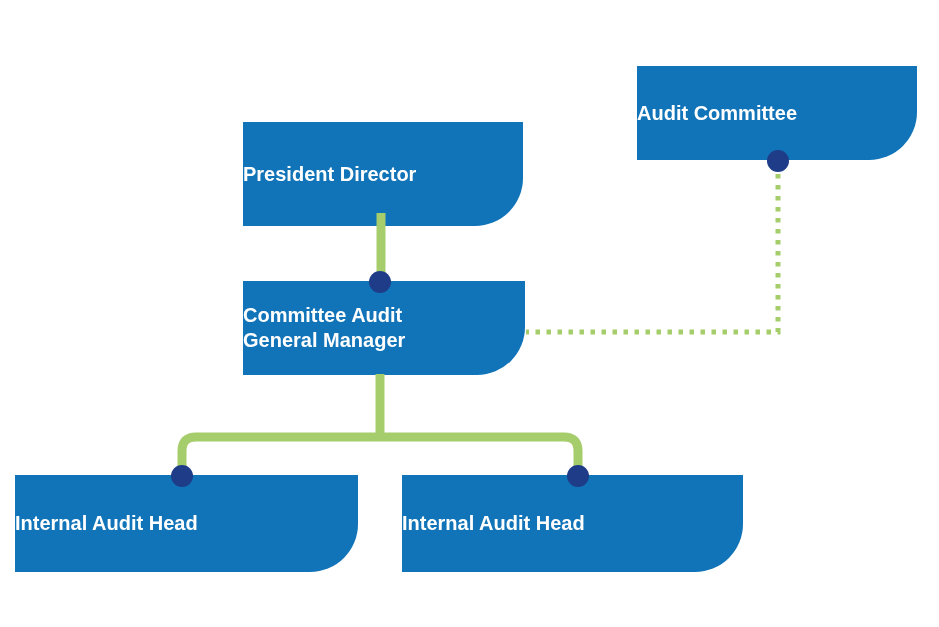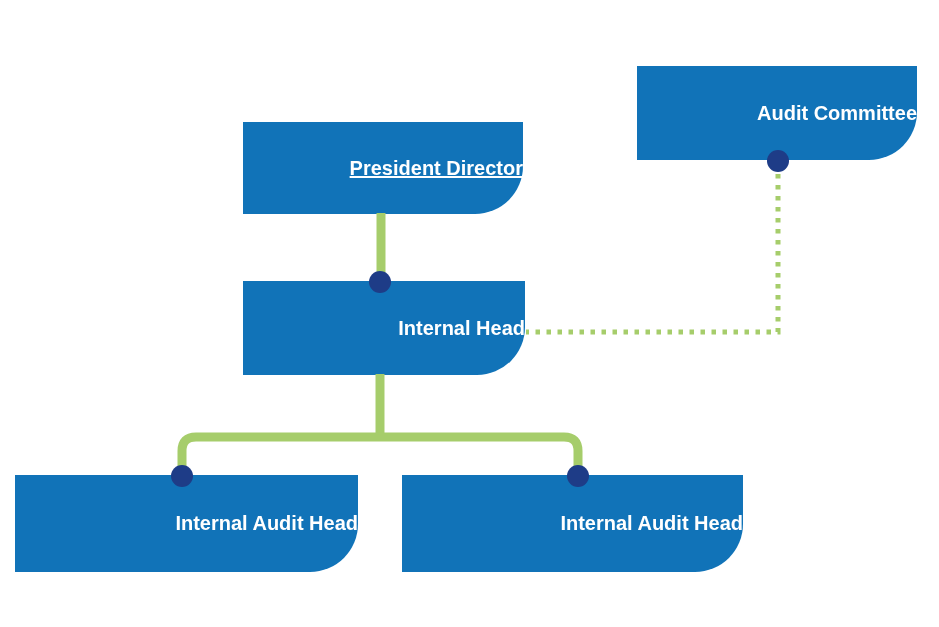--- a/index.html
+++ b/index.html
@@ -14,24 +14,24 @@
     position:absolute;
     background:#1173b8;
     color:#ffffff;
     font-weight:bold;
     font-size:20px;
     line-height:25px;
     text-align:center;
     display:flex;
     flex-direction:column;
     justify-content:center;
-    align-items:flex-end;
+    align-items:flex-start;
     border-radius:0 0 48px 0;
   }
-  .pos-president   {left:243px; top:122px; width:280px; height:92px;text-decoration:underline;}
+  .pos-president   {left:243px; top:122px; width:280px; height:104px;}
   .pos-audit       {left:637px; top:66px;  width:280px; height:94px;}
   .pos-gm          {left:243px; top:281px; width:282px; height:94px;}
   .pos-head-tech   {left:15px;  top:475px; width:343px; height:97px;}
   .pos-head-nontech{left:402px; top:475px; width:341px; height:97px;}
   svg.connectors{
     position:absolute;
     left:0; top:0;
     width:939px; height:627px;
     pointer-events:none;
     z-index:5;
@@ -44,21 +44,22 @@
 
   <div class="node pos-president">
     <span>President Director</span>
   </div>
 
   <div class="node pos-audit">
     <span>Audit Committee</span>
   </div>
 
   <div class="node pos-gm">
-    <span>Internal Head</span>
+    <span>Committee Audit</span>
+    <span>General Manager</span>
   </div>
 
   <div class="node pos-head-tech">
     <span>Internal Audit Head</span>
   </div>
 
   <div class="node pos-head-nontech">
     <span>Internal Audit Head</span>
   </div>
 

